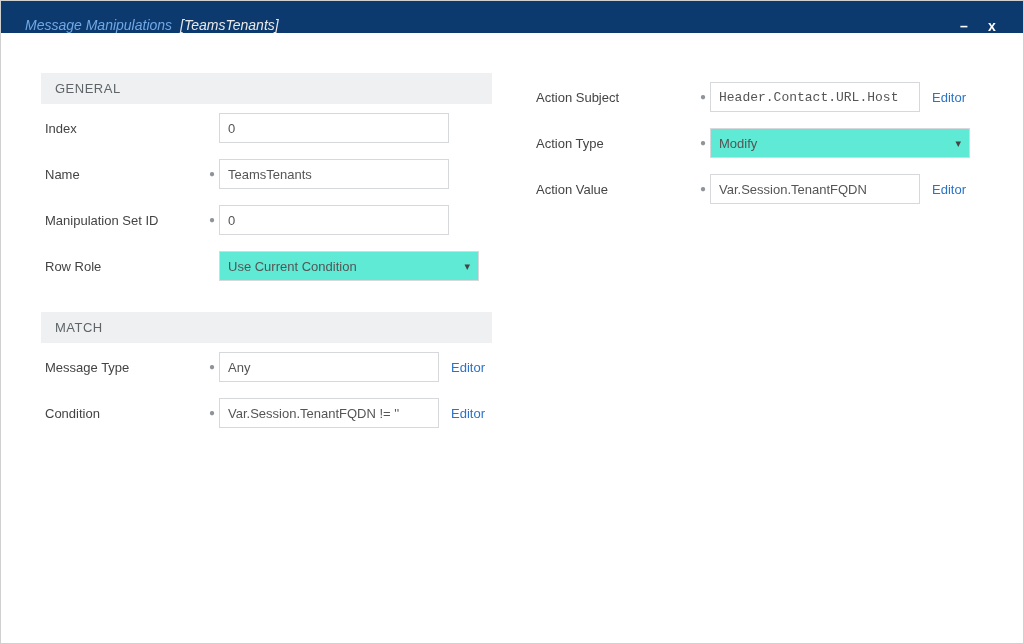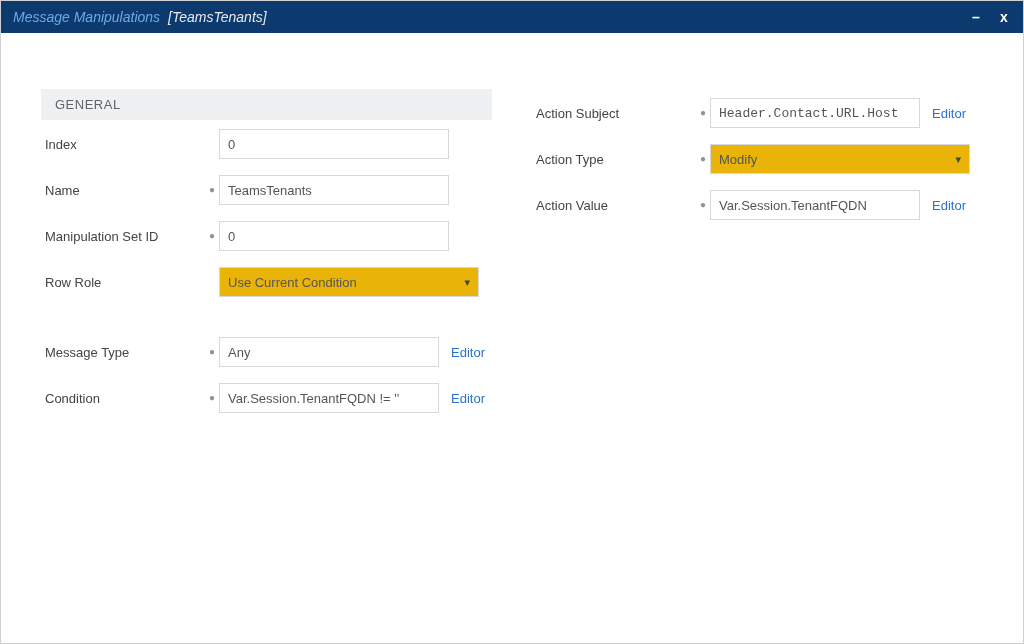--- a/index.html
+++ b/index.html
@@ -15,38 +15,38 @@
     border: 1px solid #d0d0d0;
     display: flex;
     flex-direction: column;
     background: #fff;
   }
   .titlebar {
     background: #0d3a6e;
     color: #fff;
     height: 32px;
     display: flex;
-    align-items: center;
-    padding: 0 12px;
+    align-items: flex-end;
+    padding: 0 24px;
     font-size: 14px;
     justify-content: space-between;
   }
   .titlebar-left { display: flex; align-items: baseline; gap: 8px; }
   .titlebar-title { font-style: italic; color: #6fa8e6; font-weight: 500; }
   .titlebar-sub { color: #e8e8e8; font-style: italic; }
   .titlebar-ctrls { display: flex; gap: 14px; align-items: center; }
   .titlebar-ctrl {
     color: #fff; font-weight: bold; cursor: pointer;
     width: 14px; text-align: center; line-height: 1;
   }
   .content {
     flex: 1;
     display: flex;
     gap: 40px;
-    padding: 56px 40px 20px 40px;
+    padding: 40px 40px 20px 40px;
     overflow: auto;
   }
   .col { flex: 1; display: flex; flex-direction: column; gap: 28px; }
   .section-header {
     background: #eef0f1;
     color: #606468;
     font-size: 13px;
     letter-spacing: 0.5px;
     padding: 8px 14px;
     font-weight: 500;
@@ -87,21 +87,21 @@
     background: #fff;
   }
   .text-input.narrow { max-width: 230px; }
   .select {
     border: 1px solid #d6d8db;
     padding: 5px 8px;
     font-size: 13px;
     color: #555;
     width: 100%;
     height: 30px;
-    background: #eab308;
+    background: #5eead4;
     position: relative;
     display: flex;
     align-items: center;
     justify-content: space-between;
     cursor: pointer;
   }
   .select::after {
     content: "▾";
     color: #444;
     font-size: 11px;
@@ -194,20 +194,21 @@
               <div class="select narrow">
                 <span>Use Current Condition</span>
               </div>
             </div>
           </div>
 
         </div>
       </div>
 
       <div>
+        <div class="section-header">MATCH</div>
         <div class="section-body">
 
           <div class="field-row">
             <div class="field-label bold">Message Type</div>
             <div class="dirty-dot on"></div>
             <div class="field-ctrl">
               <input class="text-input" style="max-width: 220px;" value="Any">
               <span class="link">Editor</span>
             </div>
           </div>

